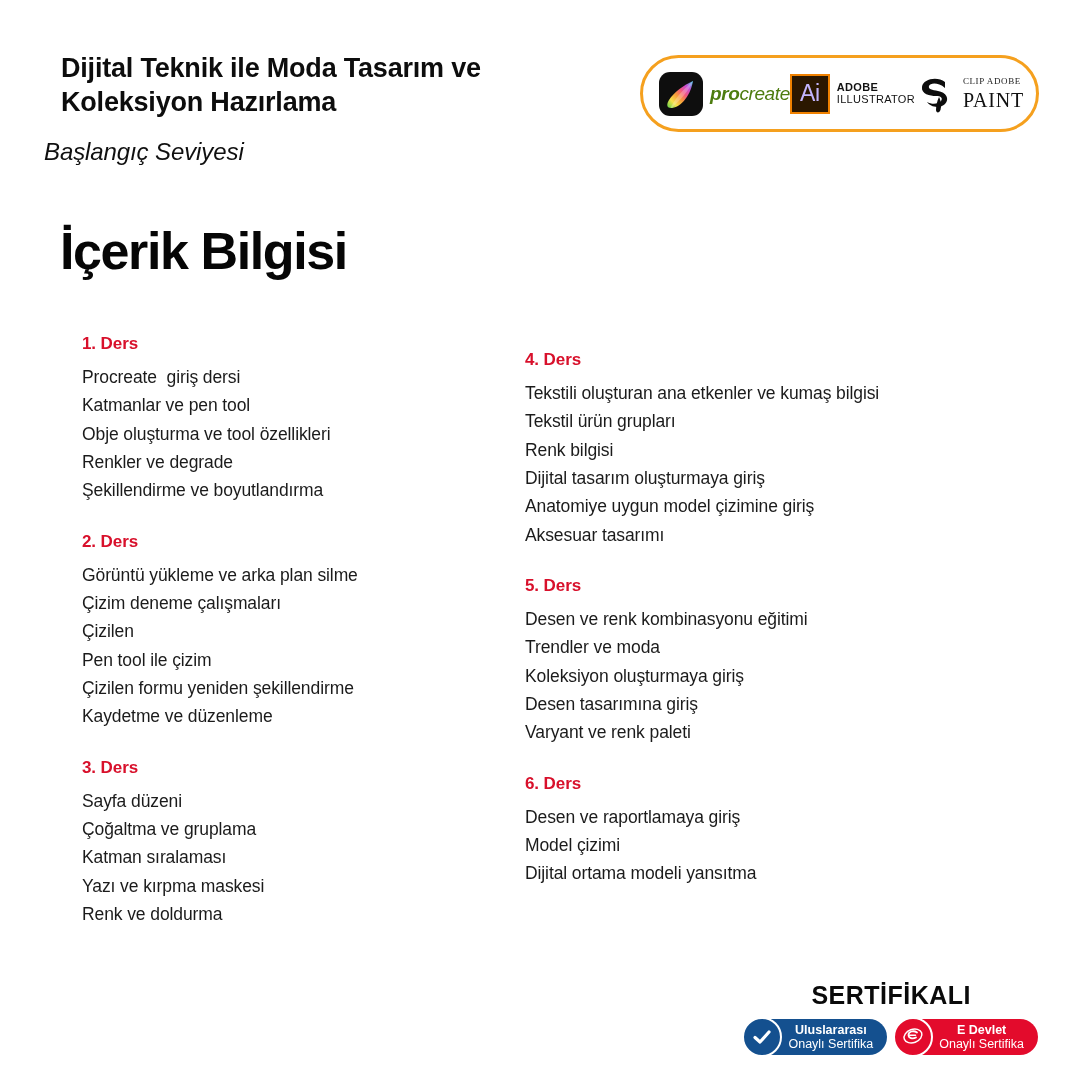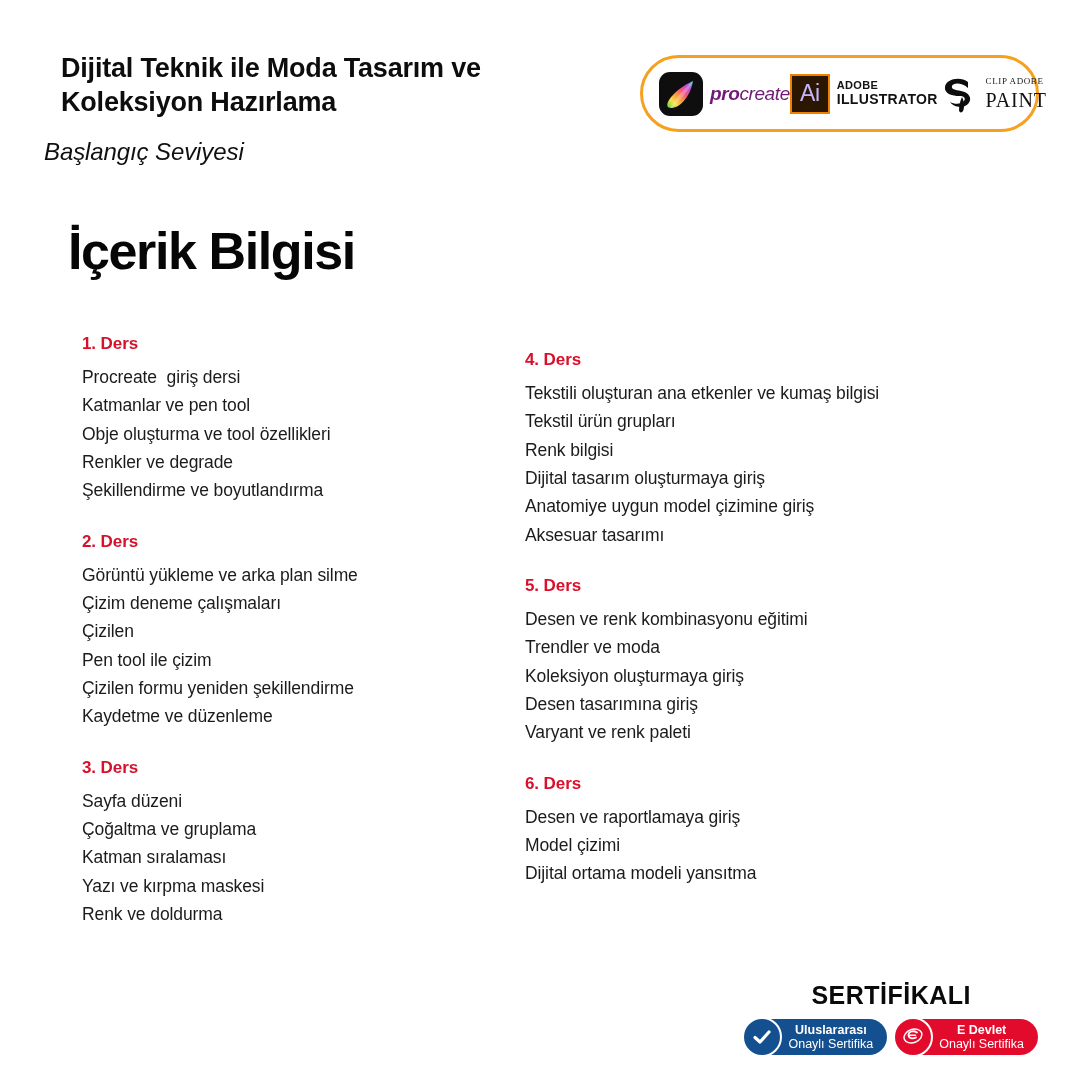--- a/index.html
+++ b/index.html
@@ -33,49 +33,49 @@
     padding:0 16px;box-sizing:border-box;
   }
   .sw-item{display:flex;align-items:center;}
 
   .procreate-icon{
     width:44px;height:44px;border-radius:11px;background:#0e0e0e;
     position:relative;overflow:hidden;flex:none;
   }
   .procreate-icon svg{position:absolute;left:0;top:0;}
   .procreate-word{
-    margin-left:7px;font-size:19px;line-height:1;white-space:nowrap;color:#701a75;
+    margin-left:7px;font-size:19px;line-height:1;white-space:nowrap;color:#4d7c0f;
   }
   .procreate-word .pc-bold{font-weight:700;font-style:italic;letter-spacing:-0.4px;}
   .procreate-word .pc-light{font-weight:400;font-style:italic;letter-spacing:-0.4px;}
 
   .ai-box{
     width:40px;height:40px;background:#2b1700;border:2px solid #f08100;
     display:flex;align-items:center;justify-content:center;flex:none;
     box-sizing:border-box;
   }
   .ai-box span{color:#c4b5fd;font-size:23px;font-weight:400;line-height:1;letter-spacing:-0.5px;}
   .adobe-text{margin-left:7px;line-height:1.06;}
   .adobe-text .ad-1{display:block;font-size:11px;font-weight:700;letter-spacing:0.3px;color:#121212;}
-  .adobe-text .ad-2{display:block;font-size:14px;font-weight:700;letter-spacing:0.3px;color:#121212;text-align:right;}
+  .adobe-text .ad-2{display:block;font-size:11px;font-weight:400;letter-spacing:0.3px;color:#121212;text-align:right;}
 
   .csp-mark{width:42px;height:42px;flex:none;}
   .csp-text{margin-left:6px;line-height:1;}
   .csp-text .csp-1{
     display:block;font-size:9px;letter-spacing:0.6px;color:#1a1a1a;
     font-family:"Liberation Serif","DejaVu Serif",serif;
   }
   .csp-text .csp-2{
     display:block;font-size:20px;letter-spacing:0.8px;color:#111;margin-top:4px;
     font-family:"Liberation Serif","DejaVu Serif",serif;font-weight:400;text-align:center;
   }
 
   
   .main-heading{
-    position:absolute;left:68px;top:225px;
+    position:absolute;left:60px;top:225px;
     font-size:52px;font-weight:800;letter-spacing:-1.4px;line-height:1;
     color:#060606;margin:0;
   }
 
   
   .col{position:absolute;}
   .col-left{left:82px;top:334px;width:420px;}
   .col-right{left:525px;top:350px;width:480px;}
 
   .lesson{margin-bottom:27px;}

